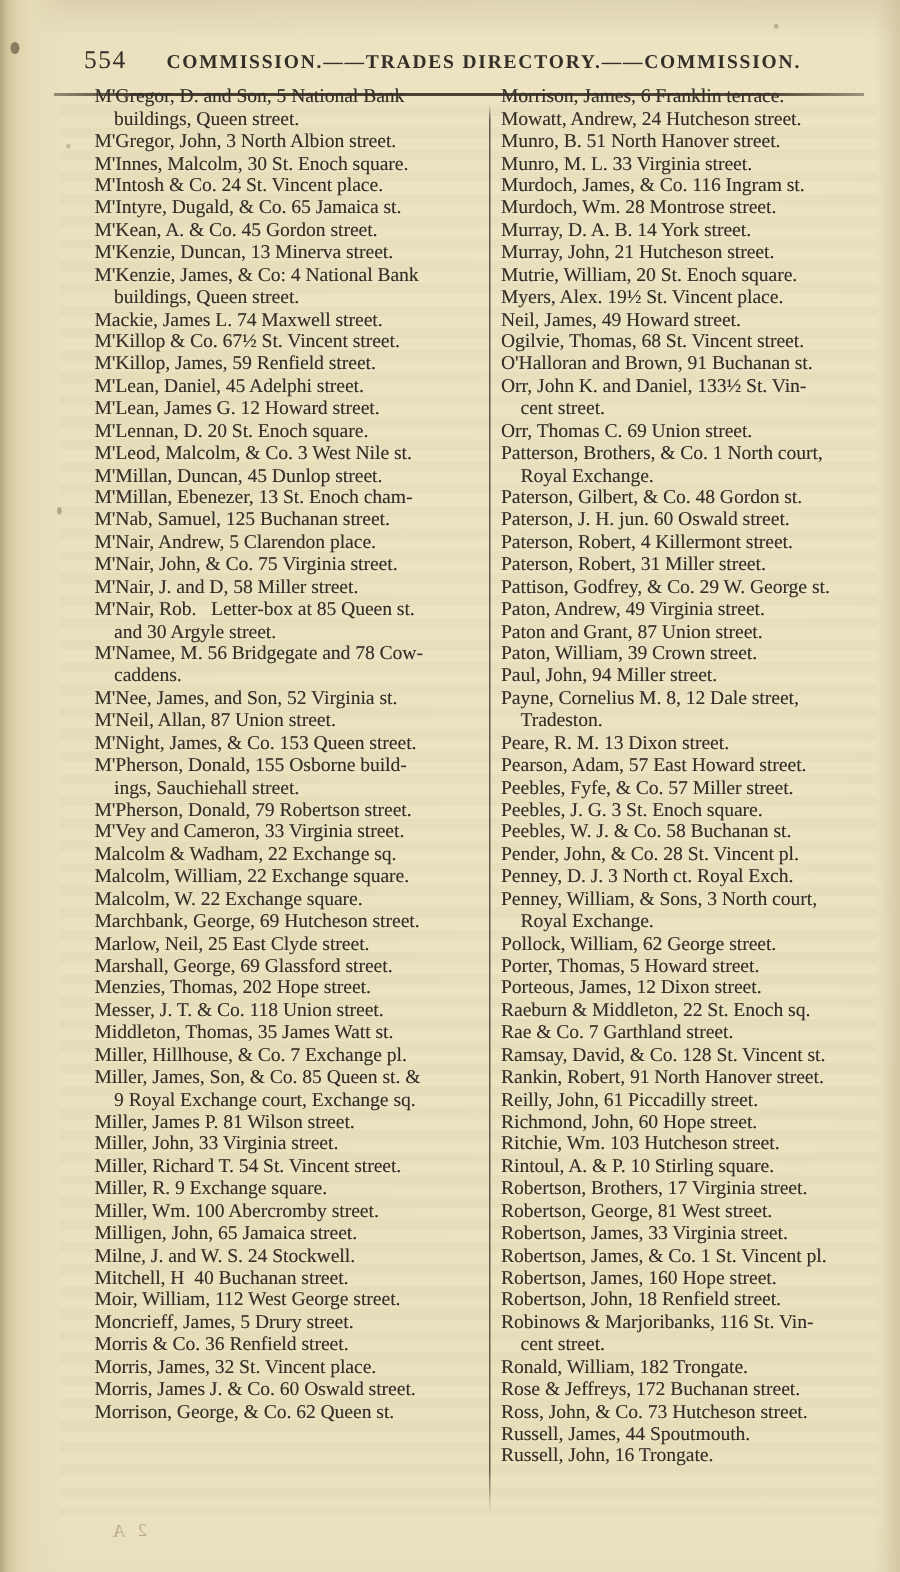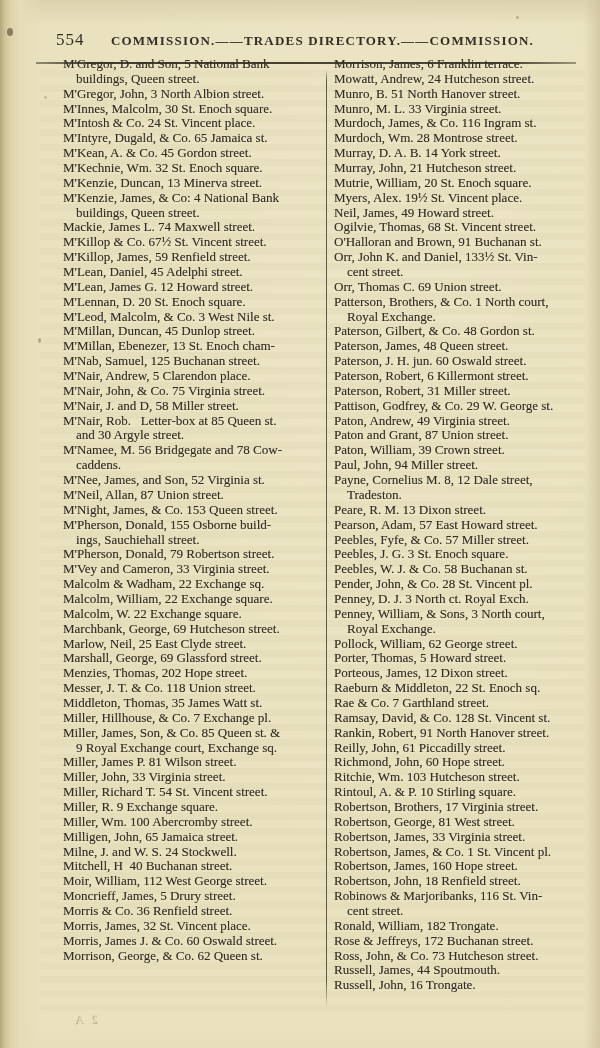--- a/index.html
+++ b/index.html
@@ -88,21 +88,20 @@
   <div class="column-divider"></div>
 
   <div class="col col-left">
       <div class="line">M'Gregor, D. and Son, 5 National Bank</div>
       <div class="line indent">buildings, Queen street.</div>
       <div class="line">M'Gregor, John, 3 North Albion street.</div>
       <div class="line">M'Innes, Malcolm, 30 St. Enoch square.</div>
       <div class="line">M'Intosh &amp; Co. 24 St. Vincent place.</div>
       <div class="line">M'Intyre, Dugald, &amp; Co. 65 Jamaica st.</div>
       <div class="line">M'Kean, A. &amp; Co. 45 Gordon street.</div>
-      <div class="line">M'Kechnie, Wm. 32 St. Enoch square.</div>
       <div class="line">M'Kenzie, Duncan, 13 Minerva street.</div>
       <div class="line">M'Kenzie, James, &amp; Co: 4 National Bank</div>
       <div class="line indent">buildings, Queen street.</div>
       <div class="line">Mackie, James L. 74 Maxwell street.</div>
       <div class="line">M'Killop &amp; Co. 67½ St. Vincent street.</div>
       <div class="line">M'Killop, James, 59 Renfield street.</div>
       <div class="line">M'Lean, Daniel, 45 Adelphi street.</div>
       <div class="line">M'Lean, James G. 12 Howard street.</div>
       <div class="line">M'Lennan, D. 20 St. Enoch square.</div>
       <div class="line">M'Leod, Malcolm, &amp; Co. 3 West Nile st.</div>
@@ -163,23 +162,22 @@
       <div class="line">Myers, Alex. 19½ St. Vincent place.</div>
       <div class="line">Neil, James, 49 Howard street.</div>
       <div class="line">Ogilvie, Thomas, 68 St. Vincent street.</div>
       <div class="line">O'Halloran and Brown, 91 Buchanan st.</div>
       <div class="line">Orr, John K. and Daniel, 133½ St. Vin-</div>
       <div class="line indent">cent street.</div>
       <div class="line">Orr, Thomas C. 69 Union street.</div>
       <div class="line">Patterson, Brothers, &amp; Co. 1 North court,</div>
       <div class="line indent">Royal Exchange.</div>
       <div class="line">Paterson, Gilbert, &amp; Co. 48 Gordon st.</div>
-      <div class="line">Paterson, James, 48 Queen street.</div>
       <div class="line">Paterson, J. H. jun. 60 Oswald street.</div>
-      <div class="line">Paterson, Robert, 6 Killermont street.</div>
+      <div class="line">Paterson, Robert, 4 Killermont street.</div>
       <div class="line">Paterson, Robert, 31 Miller street.</div>
       <div class="line">Pattison, Godfrey, &amp; Co. 29 W. George st.</div>
       <div class="line">Paton, Andrew, 49 Virginia street.</div>
       <div class="line">Paton and Grant, 87 Union street.</div>
       <div class="line">Paton, William, 39 Crown street.</div>
       <div class="line">Paul, John, 94 Miller street.</div>
       <div class="line">Payne, Cornelius M. 8, 12 Dale street,</div>
       <div class="line indent">Tradeston.</div>
       <div class="line">Peare, R. M. 13 Dixon street.</div>
       <div class="line">Pearson, Adam, 57 East Howard street.</div>

